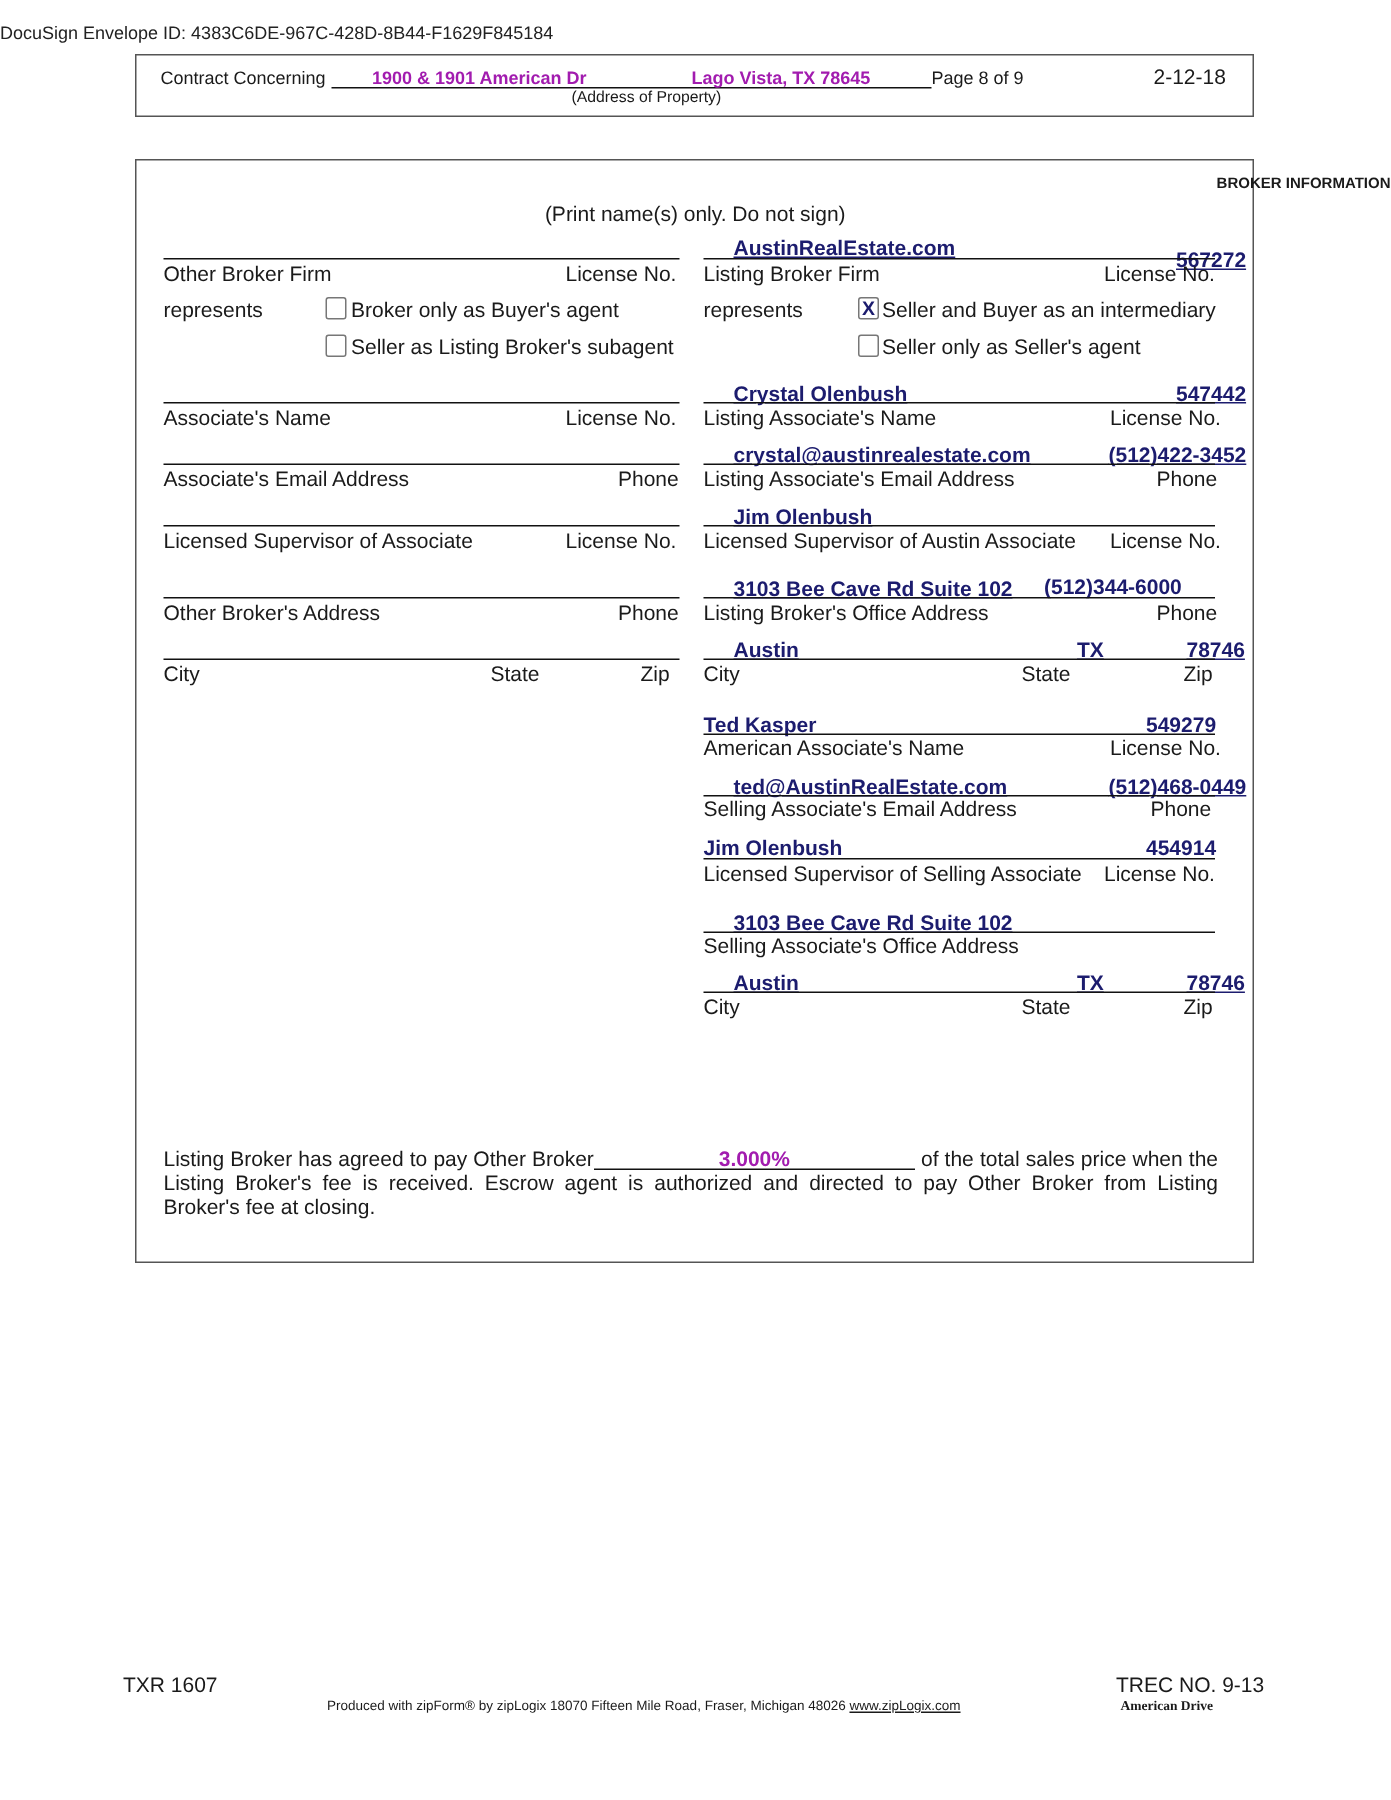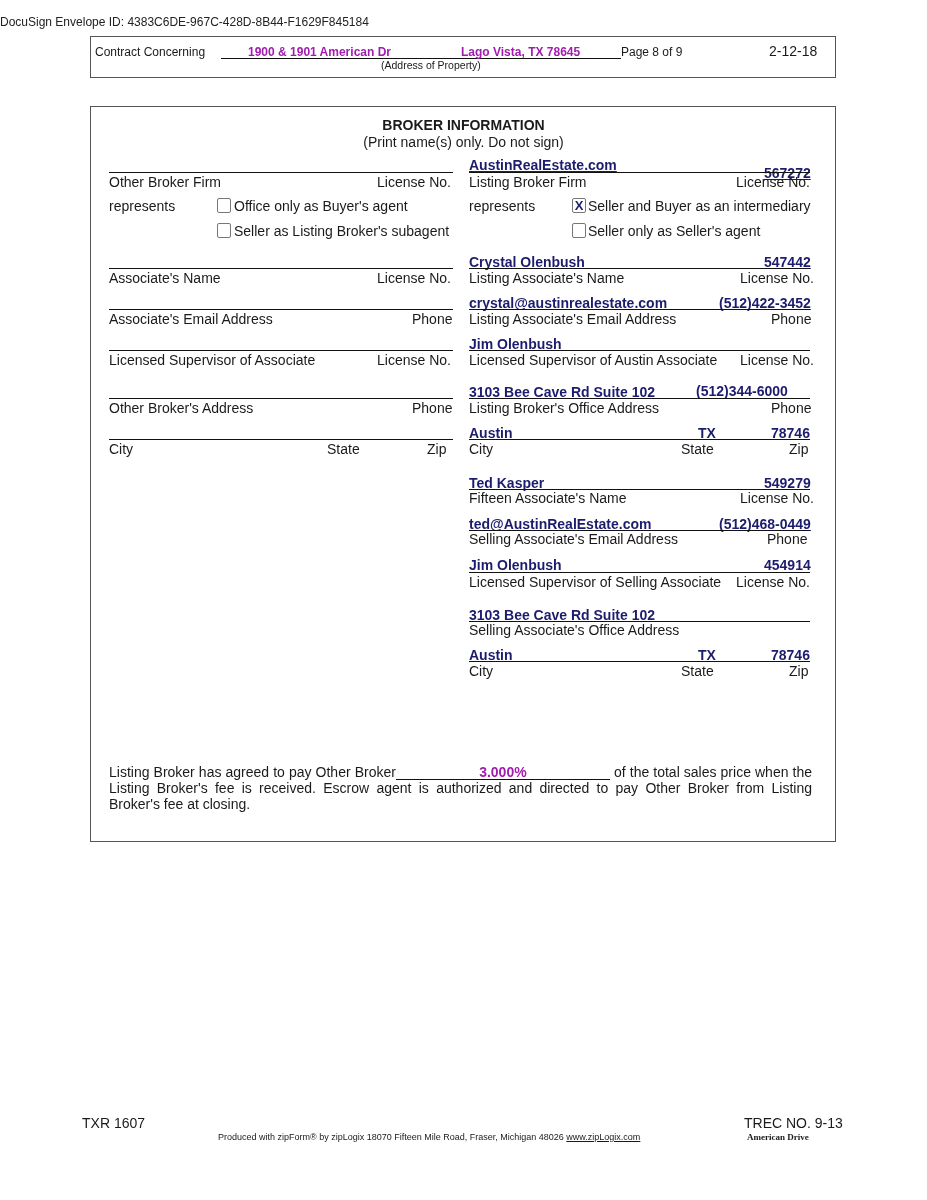--- a/index.html
+++ b/index.html
@@ -5,36 +5,36 @@
     * { box-sizing: border-box; margin: 0; padding: 0; }
     html, body { width: 927px; height: 1200px; background: #ffffff; overflow: hidden; }
     body { position: relative; font-family: "Liberation Sans", sans-serif; color: #1a1a1a; }
 
     .abs { position: absolute; white-space: nowrap; }
     .fill { color: #a21caf; font-weight: bold; }
 
     #envelope { left: 0; top: 15px; font-size: 12px; color: #222; }
 
     #header-box { position: absolute; left: 90px; top: 36px; width: 746px; height: 42px; border: 1px solid #555; }
-    #hdr-contract { left: 95px; top: 45px; font-size: 12px; text-align: center; }
+    #hdr-contract { left: 107px; top: 45px; font-size: 12px; text-align: center; }
     #hdr-line { position: absolute; left: 221px; top: 58px; width: 400px; border-top: 1px solid #111; }
     #hdr-addr1 { left: 248px; top: 45px; font-size: 12px; }
     #hdr-addr2 { left: 461px; top: 45px; font-size: 12px; }
     #hdr-page { left: 621px; top: 45px; font-size: 12px; }
     #hdr-date { left: 769px; top: 43px; font-size: 14px; }
     #hdr-sub { left: 381px; top: 59px; font-size: 10.5px; }
 
     #main-box { position: absolute; left: 90px; top: 106px; width: 746px; height: 736px; border: 1px solid #555; }
-    #title { left: 0; width: 927px; text-align: center; top: 117px; font-size: 14px; font-weight: bold; }
+    #title { left: 0; width: 927px; text-align: right; top: 117px; font-size: 10px; font-weight: bold; }
     #subtitle { left: 0; width: 927px; text-align: center; top: 134px; font-size: 14px; }
 
     .rule { position: absolute; border-top: 1.5px solid #111; height: 0; }
     .lbl { position: absolute; font-size: 14px; white-space: nowrap; }
     .val { position: absolute; font-size: 14px; white-space: nowrap; color: #1c1c6e; font-weight: bold; }
-    .val.u { text-decoration: underline; }
+    .val.u { text-decoration: underline; margin-left: 20px; }
 
     .cb { position: absolute; width: 14px; height: 15px; border: 1px solid #777; border-radius: 2px; background: #fff;
           font-size: 13px; font-weight: bold; color: #1c1c6e; line-height: 14px; text-align: center; }
 
     #fee-line { position: absolute; left: 109px; top: 764px; width: 703px; font-size: 14px; line-height: 16px; text-align: justify; }
     #fee-line .blank { display: inline-block; width: 214px; border-bottom: 1.5px solid #111; text-align: center; line-height: 14px; }
 
     #footer-form { left: 82px; top: 1115px; font-size: 14px; }
     #footer-prod { left: 218px; top: 1132px; font-size: 9px; }
     #footer-prod a { color: #1a1a1a; text-decoration: underline; }
@@ -59,21 +59,21 @@
 <div class="abs" id="title">BROKER INFORMATION</div>
 <div class="abs" id="subtitle">(Print name(s) only. Do not sign)</div>
 
 <div>
   <div class="rule" style="left:109px; top:172px; width:344px;"></div>
   <div class="lbl" style="left:109px; top:174px;">Other Broker Firm</div>
   <div class="lbl" style="left:377px; top:174px;">License No.</div>
 
   <div class="lbl" style="left:109px; top:198px;">represents</div>
   <div class="cb" style="left:217px; top:198px;"></div>
-  <div class="lbl" style="left:234px; top:198px;">Office only as Buyer's agent</div>
+  <div class="lbl" style="left:234px; top:198px;">Broker only as Buyer's agent</div>
   <div class="cb" style="left:217px; top:223px;"></div>
   <div class="lbl" style="left:234px; top:223px;">Seller as Listing Broker's subagent</div>
 
   <div class="rule" style="left:109px; top:268px; width:344px;"></div>
   <div class="lbl" style="left:109px; top:270px;">Associate's Name</div>
   <div class="lbl" style="left:377px; top:270px;">License No.</div>
 
   <div class="rule" style="left:109px; top:309px; width:344px;"></div>
   <div class="lbl" style="left:109px; top:311px;">Associate's Email Address</div>
   <div class="lbl" style="left:412px; top:311px;">Phone</div>
@@ -134,21 +134,21 @@
   <div class="rule" style="left:469px; top:439px; width:341px;"></div>
   <div class="lbl" style="left:469px; top:441px;">City</div>
   <div class="lbl" style="left:681px; top:441px;">State</div>
   <div class="lbl" style="left:789px; top:441px;">Zip</div>
 </div>
 
 <div>
   <div class="val" style="left:469px; top:475px;">Ted Kasper</div>
   <div class="val" style="left:764px; top:475px;">549279</div>
   <div class="rule" style="left:469px; top:489px; width:341px; border-top-width:1px;"></div>
-  <div class="lbl" style="left:469px; top:490px;">Fifteen Associate's Name</div>
+  <div class="lbl" style="left:469px; top:490px;">American Associate's Name</div>
   <div class="lbl" style="left:740px; top:490px;">License No.</div>
 
   <div class="val u" style="left:469px; top:516px;">ted@AustinRealEstate.com</div>
   <div class="val u" style="left:719px; top:516px;">(512)468-0449</div>
   <div class="rule" style="left:469px; top:530px; width:341px;"></div>
   <div class="lbl" style="left:469px; top:531px;">Selling Associate's Email Address</div>
   <div class="lbl" style="left:767px; top:531px;">Phone</div>
 
   <div class="val" style="left:469px; top:557px;">Jim Olenbush</div>
   <div class="val" style="left:764px; top:557px;">454914</div>

